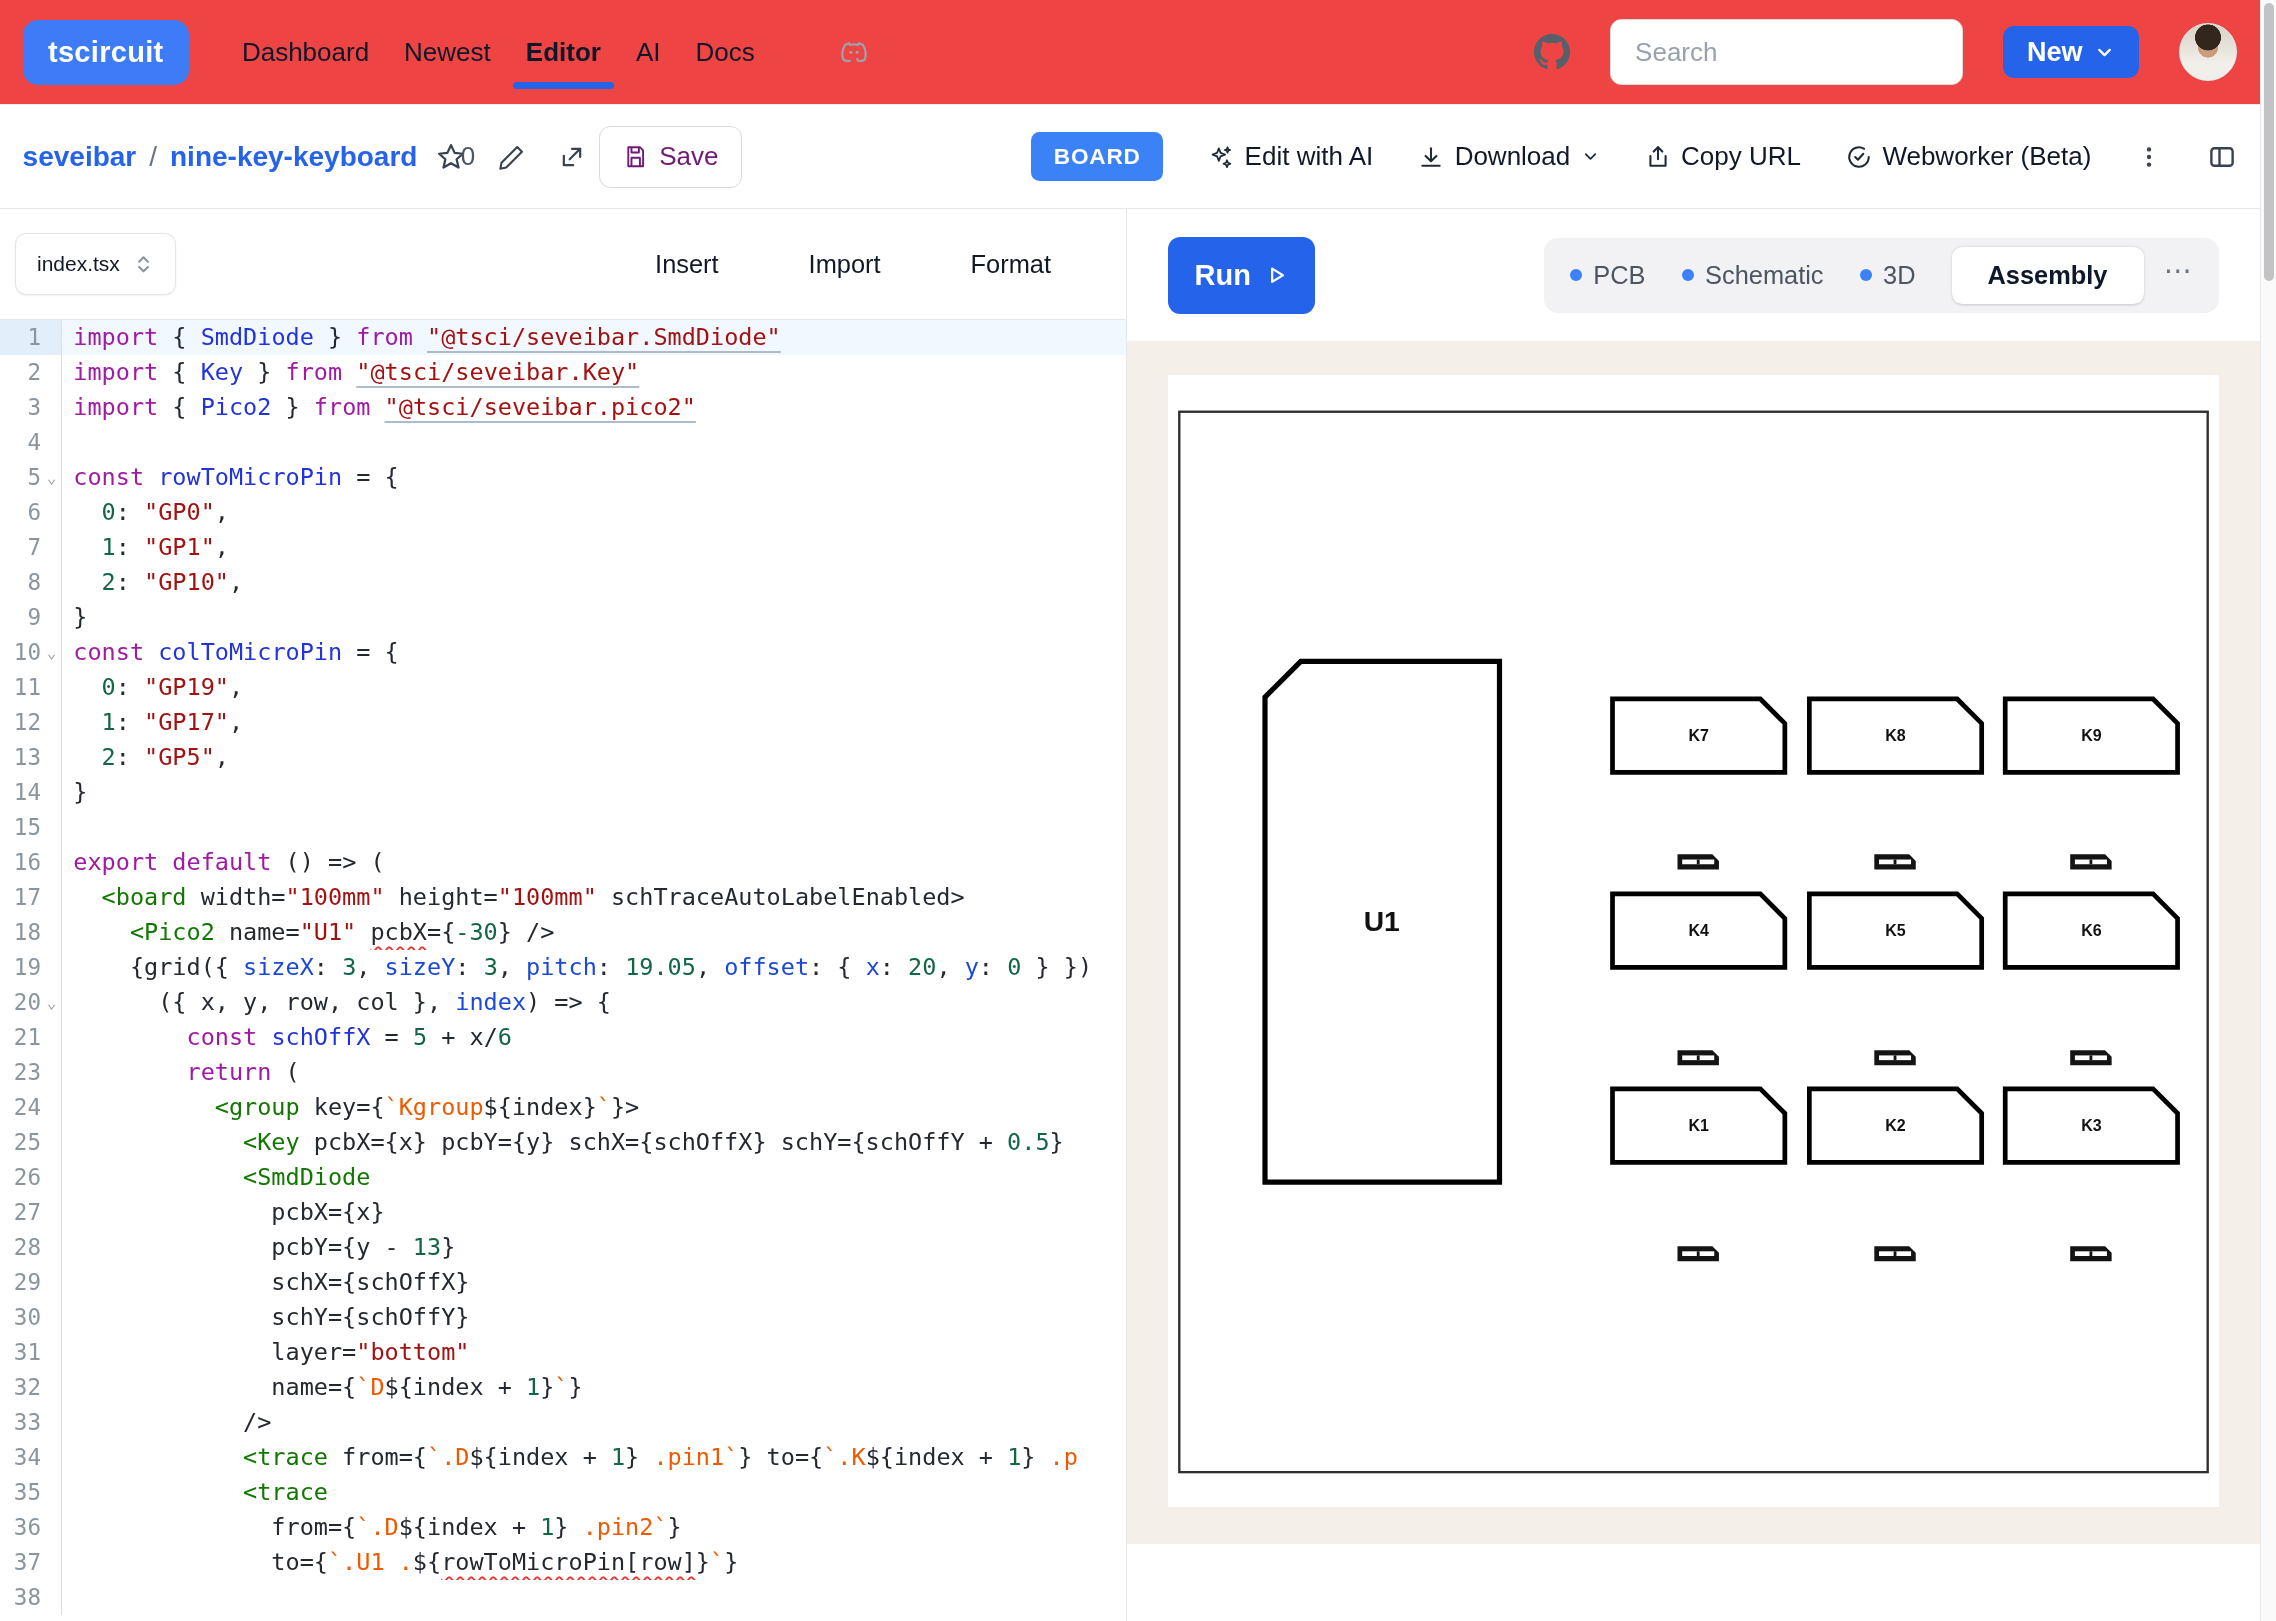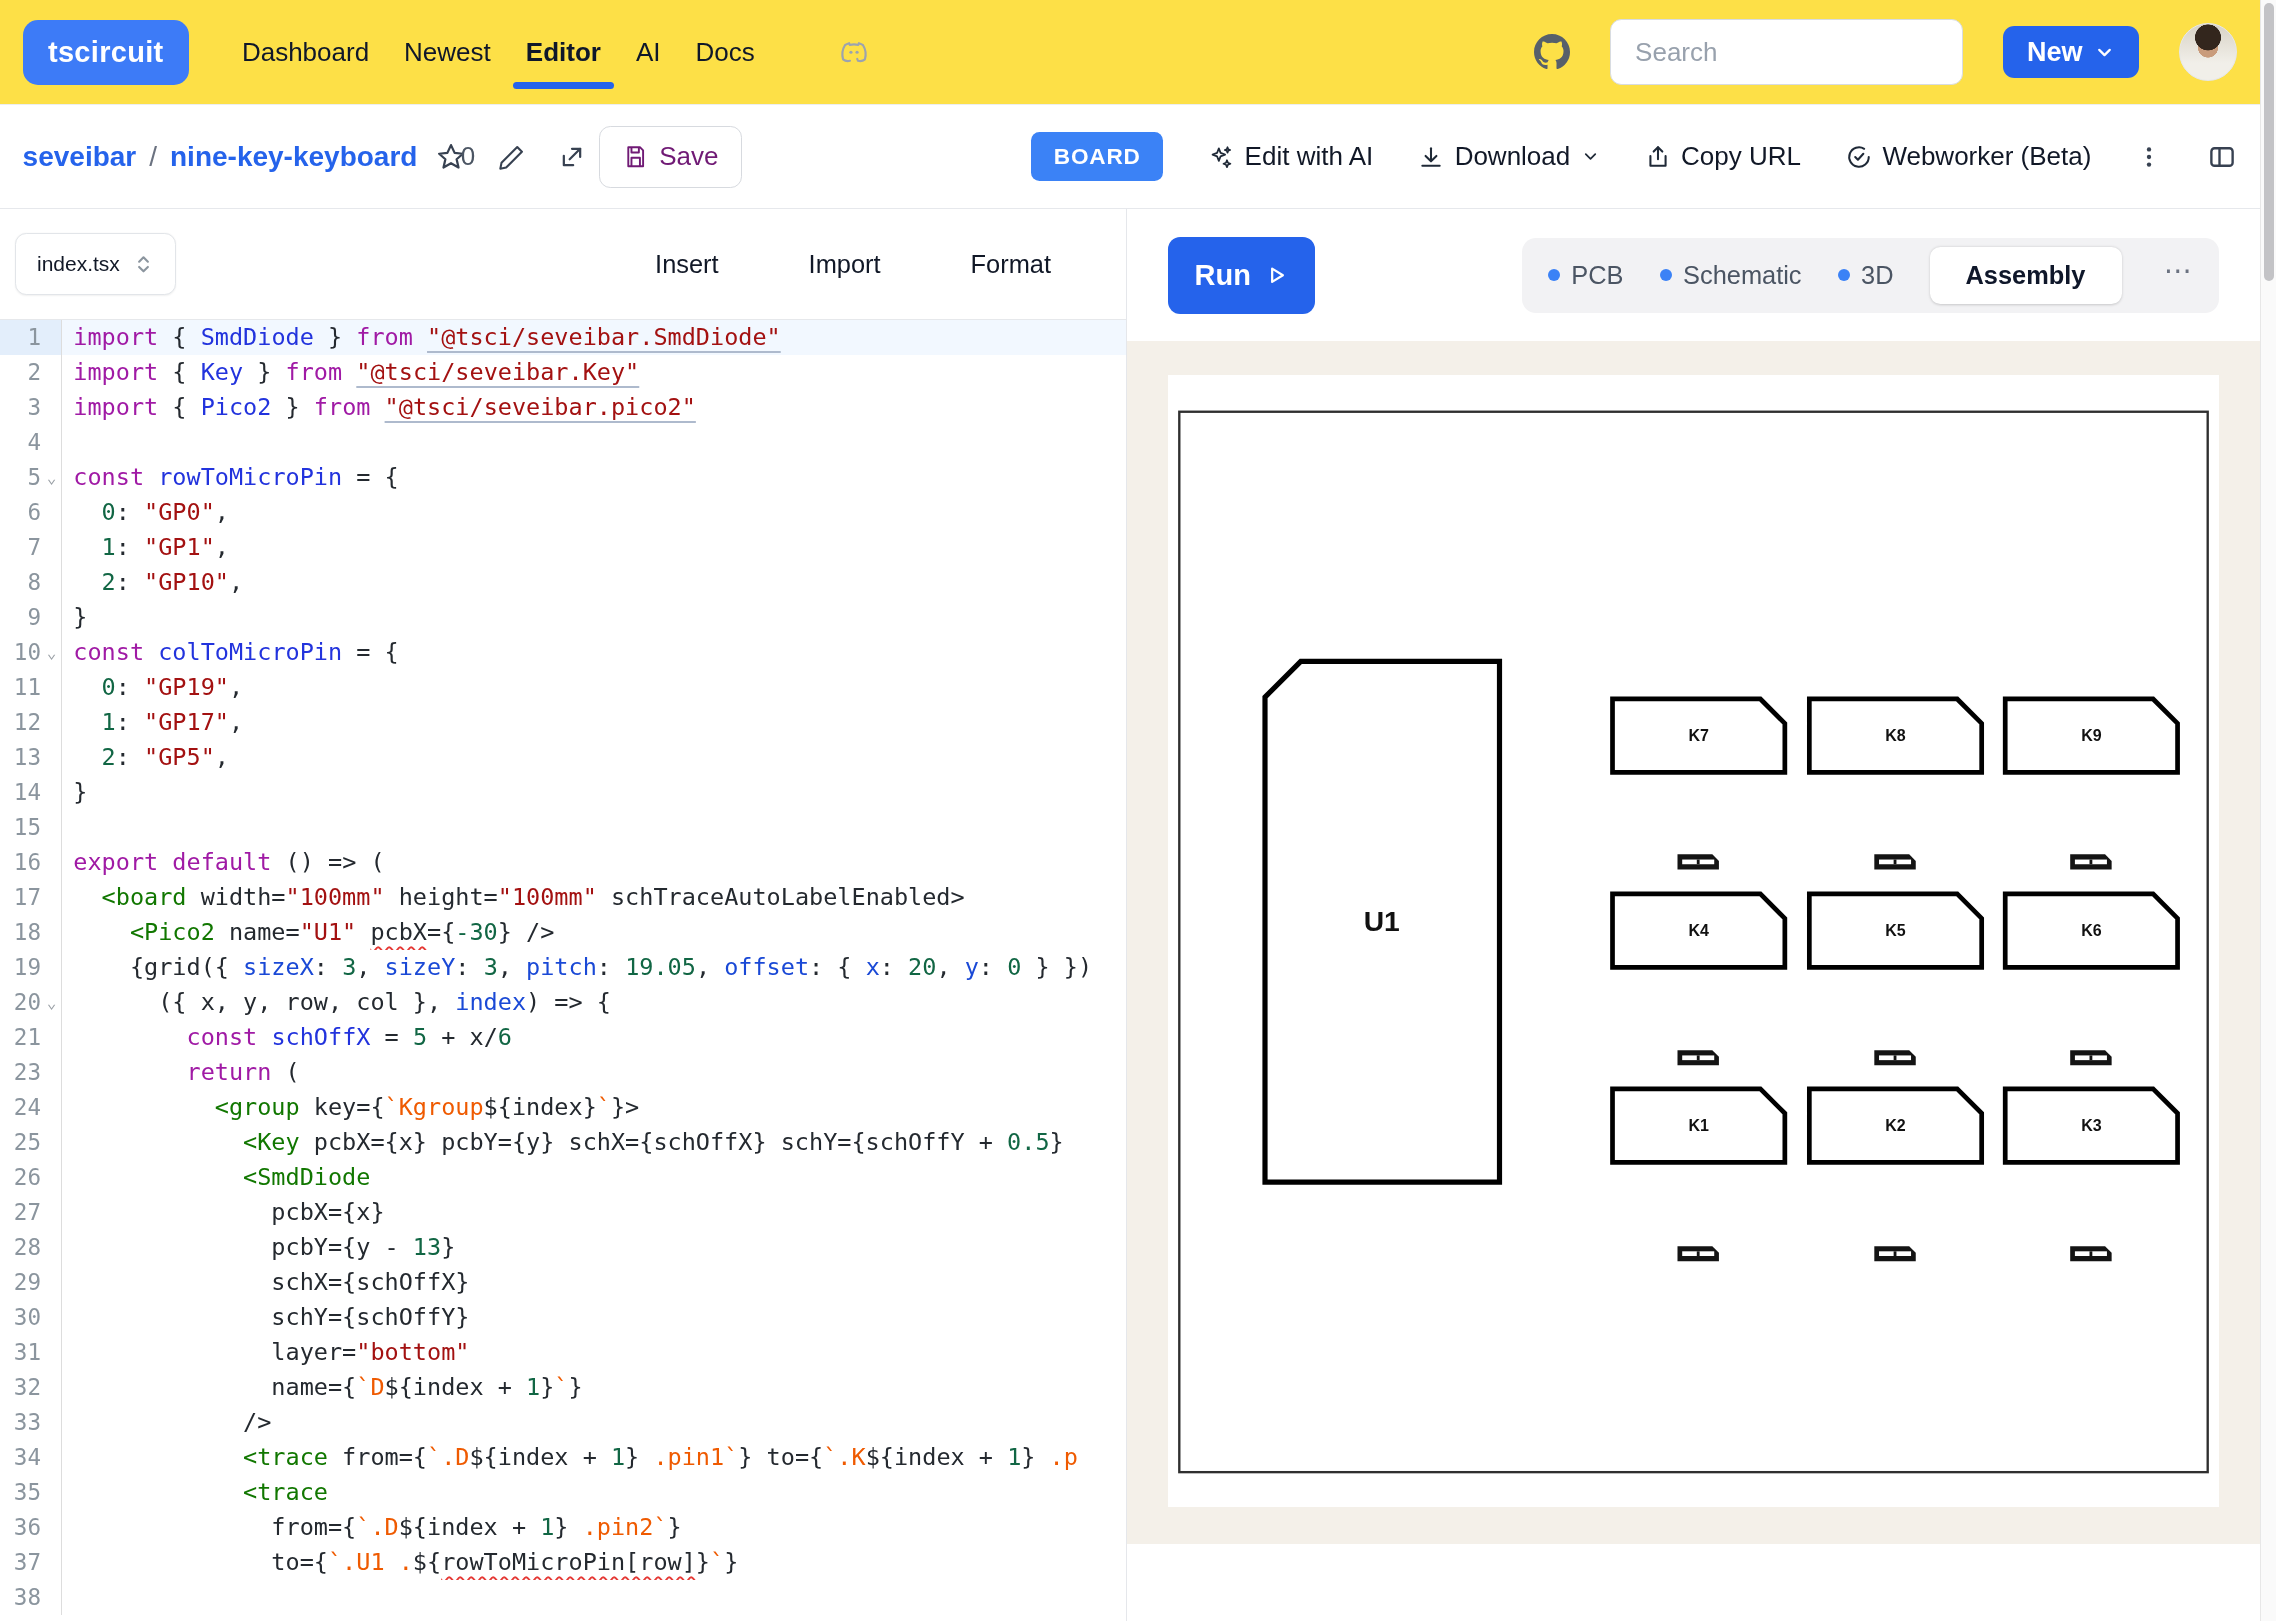--- a/index.html
+++ b/index.html
@@ -2,21 +2,21 @@
 <html style="font-size:15px"><head>
 <meta charset="utf-8">
 <style>
   * { margin:0; padding:0; box-sizing:border-box; }
   html,body { width:2277px; height:1621px; overflow:hidden; background:#fff;
     font-family:"Liberation Sans", sans-serif; color:#111827; }
   #app { position:relative; width:2277px; height:1621px; }
 
   
   .nav { position:absolute; top:0; left:0; width:2260px; height:105px;
-    display:flex; align-items:center; padding:0 22.6px; background:#fde047;
+    display:flex; align-items:center; padding:0 22.6px; background:#ef4444;
     border-bottom:1.9px solid #eceef0; }
   .logo { background:#3d7bf7; color:#fff; font-weight:bold; font-size:29px;
     padding:16px 25.4px; border-radius:15px; letter-spacing:0.3px; cursor:pointer; }
   .nav-items { display:flex; align-items:center; gap:35px; margin-left:53px; }
   .nav-item { font-size:26px; font-weight:500; color:#0f172a; position:relative; cursor:pointer; }
   .nav-item.active { font-weight:700; }
   .nav-item.active::after { content:''; position:absolute; left:-13px; right:-13px;
     bottom:-21px; height:6.6px; background:#2563eb; border-radius:3.8px; }
   .disc { margin-left:83px; color:#9ca3af; display:flex; }
   .nav-right { margin-left:auto; display:flex; align-items:center; gap:40px; }
@@ -96,21 +96,21 @@
   .tok.pl { color:#24292f; }
   .tok.sq { text-decoration:underline; text-decoration-style:wavy;
     text-decoration-color:#e53935; text-decoration-thickness:1.9px; text-underline-offset:5.6px; }
 
   
   .runbar { height:132px; display:flex; align-items:center; padding:0 41px; background:#fff; }
   .run { width:147px; height:77px; border-radius:12.2px; background:#2563eb; color:#fff;
     font-size:29px; font-weight:600; border:none; display:flex; align-items:center;
     justify-content:center; gap:13px; cursor:pointer; font-family:"Liberation Sans", sans-serif; }
   .tabs { margin-left:auto; height:75px; background:#f2f2f4; border-radius:14px;
-    display:flex; align-items:center; padding:0 15px; gap:31px;justify-content:center; }
+    display:flex; align-items:center; padding:0 15px; gap:9px;justify-content:center; }
   .tabs-items { display:flex; align-items:center; gap:36px; padding:0 11.3px; }
   .tab { display:flex; align-items:center; gap:11.3px; font-size:25.4px; font-weight:500;
     color:#4b5563; cursor:pointer; white-space:nowrap; }
   .tab .dot { width:12.2px; height:12.2px; border-radius:50%; background:#3b82f6; }
   .tab.active { background:#fff; color:#0f172a; font-weight:600; border-radius:10.4px;
     padding:14px 36px; box-shadow:0 0.9px 2.8px rgba(0,0,0,.18); }
   .more { font-size:28px; color:#6b7280; letter-spacing:2.8px; background:none;
     border:none; cursor:pointer; padding:0 9.4px 9.4px 0; }
 
   

